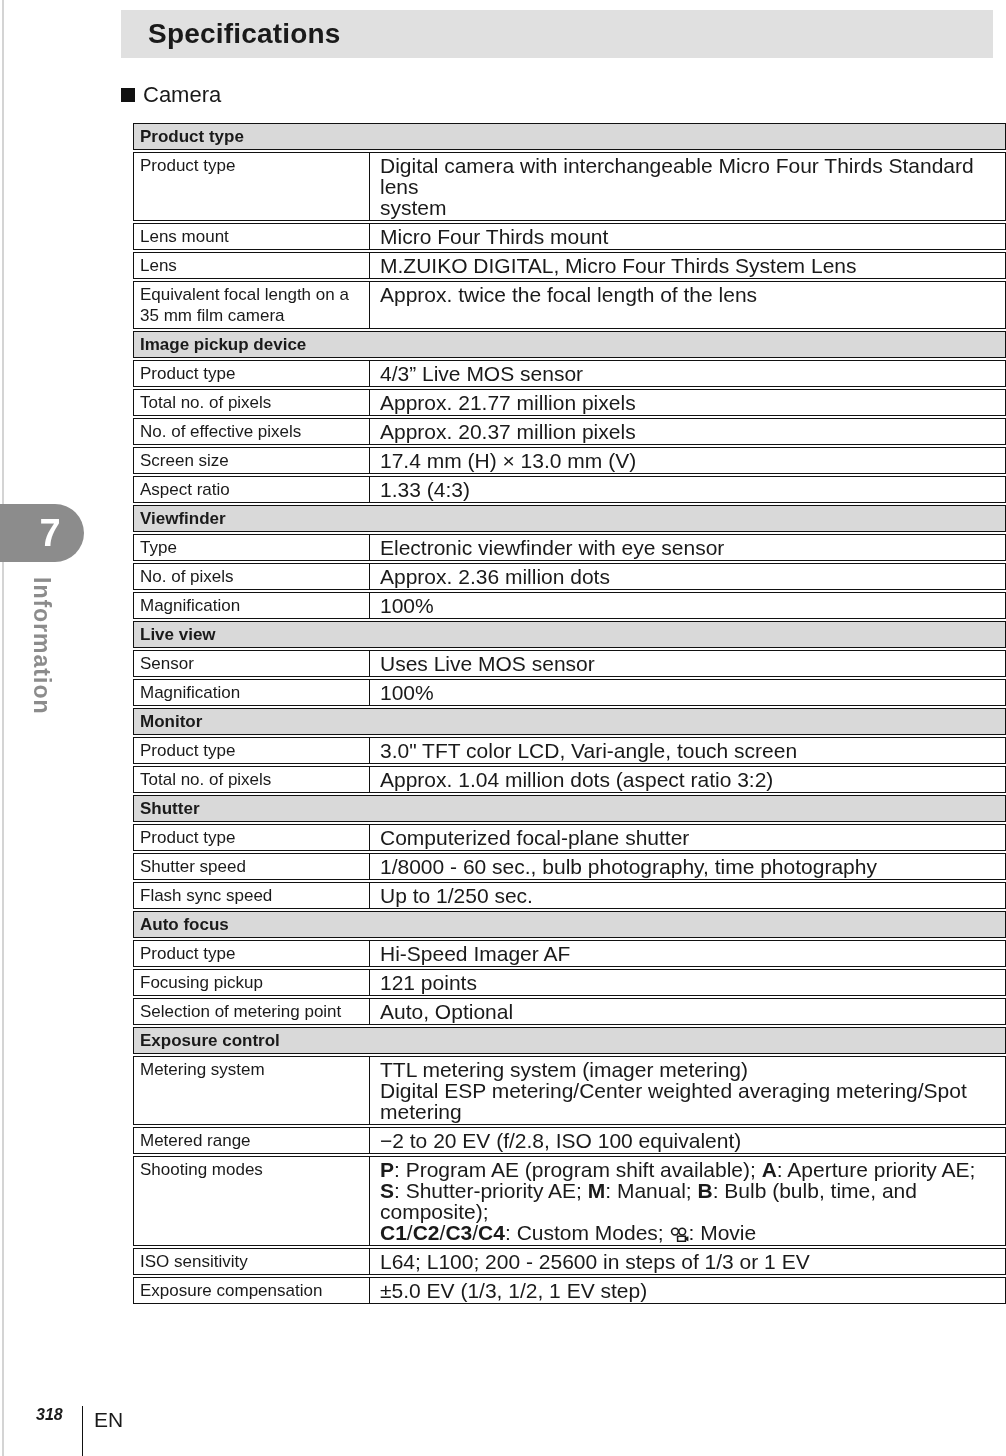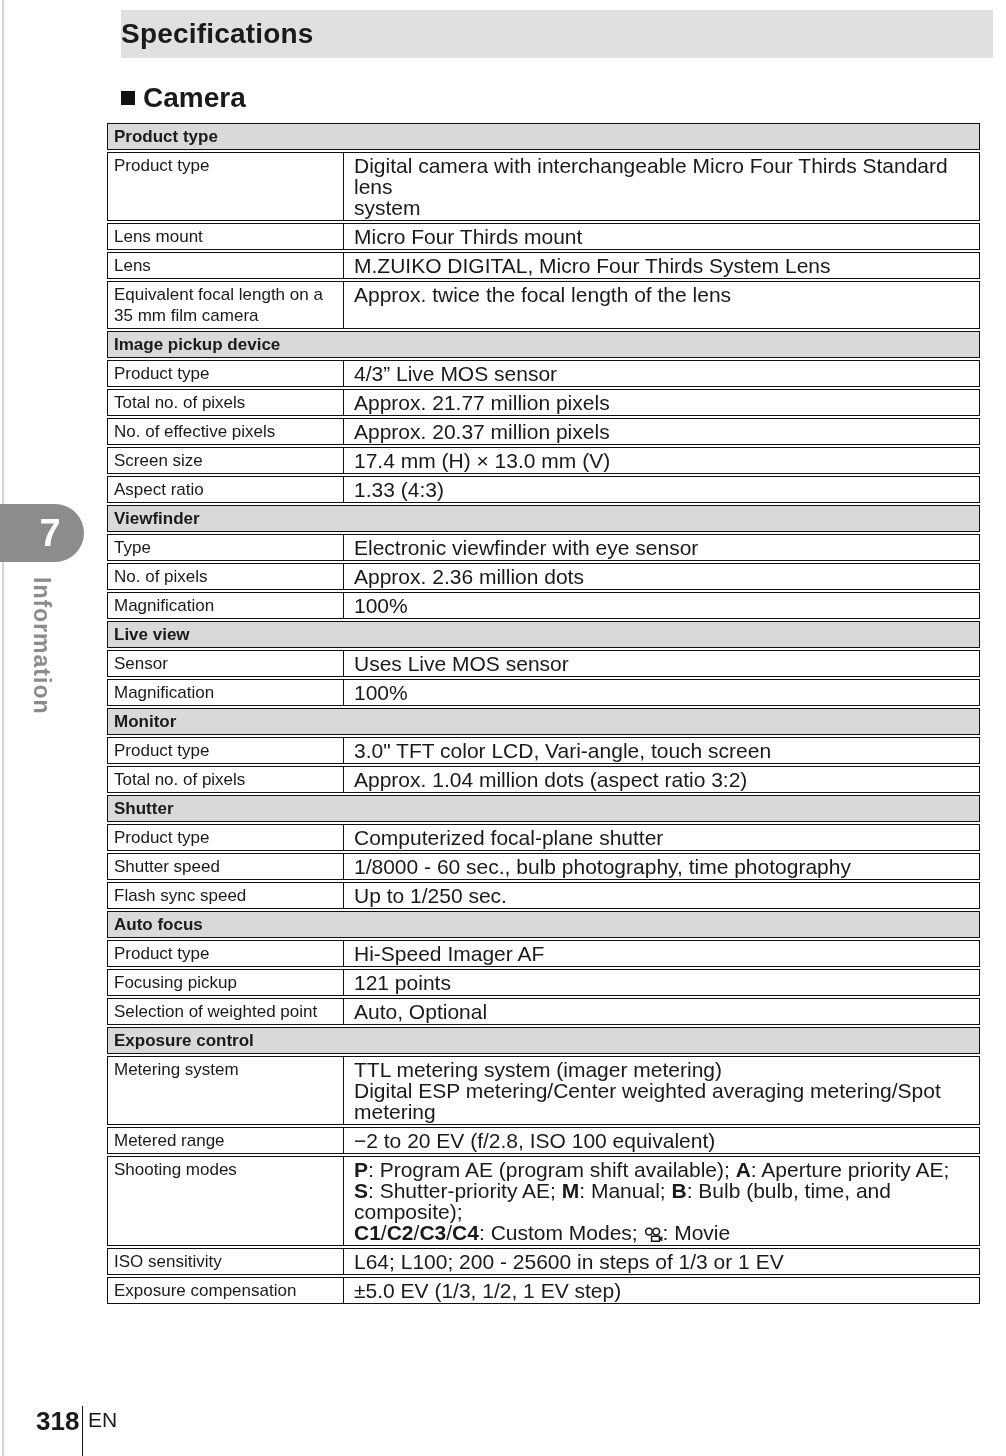--- a/index.html
+++ b/index.html
@@ -12,31 +12,31 @@
     overflow:hidden;
   }
   .edge-line{
     position:absolute;left:2px;top:0;width:2px;height:1456px;
     background:#d4d4d4;
   }
   .title-bar{
     position:absolute;left:121px;top:10px;width:872px;height:48px;
     background:#e0e0e0;
     display:flex;align-items:center;
-    box-sizing:border-box;
+    padding-left:27px;box-sizing:border-box;
   }
   .title-bar span{font-size:28px;font-weight:bold;letter-spacing:0.2px;}
   .camera-heading{
     position:absolute;left:121px;top:82px;
     display:flex;align-items:center;
   }
   .bullet{width:14px;height:14px;background:#111;margin-right:8px;flex-shrink:0;}
-  .camera-heading span.txt{font-size:28px;font-weight:bold;}
+  .camera-heading span.txt{font-size:22px;font-weight:normal;}
   .spec-table{
-    position:absolute;left:107px;top:123px;width:873px;
+    position:absolute;left:133px;top:123px;width:873px;
   }
   .sec-header{
     background:#d9d9d9;
     border:1px solid #111;
     font-weight:bold;font-size:17px;line-height:21px;
     padding:2px 6px;margin-bottom:2px;
   }
   .row{
     display:flex;border:1px solid #111;margin-bottom:2px;background:#fff;
   }
@@ -59,27 +59,27 @@
   }
   .chapter-tab span{color:#fff;font-size:38px;font-weight:bold;}
   .chapter-title{
     position:absolute;left:28px;top:577px;
     writing-mode:vertical-rl;
     font-size:23px;font-weight:bold;color:#8c8c8c;
     letter-spacing:1px;
   }
   .footer-num{
     position:absolute;left:36px;top:1406px;
-    font-size:26px;font-weight:bold;
+    font-size:16px;font-weight:bold;font-style:italic;
   }
   .footer-divider{
     position:absolute;left:82px;top:1406px;width:1px;height:50px;background:#111;
   }
   .footer-lang{
-    position:absolute;left:88px;top:1408px;font-size:21px;
+    position:absolute;left:94px;top:1408px;font-size:21px;
   }
 </style>
 </head>
 <body>
 
 <div class="page">
 
   <div class="edge-line"></div>
 
   <div class="title-bar">
@@ -177,21 +177,21 @@
       <div class="sec-header">Auto focus</div>
       <div class="row">
         <div class="cell-label">Product type</div>
         <div class="cell-value">Hi-Speed Imager AF</div>
       </div>
       <div class="row">
         <div class="cell-label">Focusing pickup</div>
         <div class="cell-value">121 points</div>
       </div>
       <div class="row">
-        <div class="cell-label">Selection of weighted point</div>
+        <div class="cell-label">Selection of metering point</div>
         <div class="cell-value">Auto, Optional</div>
       </div>
       <div class="sec-header">Exposure control</div>
       <div class="row">
         <div class="cell-label">Metering system</div>
         <div class="cell-value">TTL metering system (imager metering)<br>Digital ESP metering/Center weighted averaging metering/Spot metering</div>
       </div>
       <div class="row">
         <div class="cell-label">Metered range</div>
         <div class="cell-value">−2 to 20 EV (f/2.8, ISO 100 equivalent)</div>

